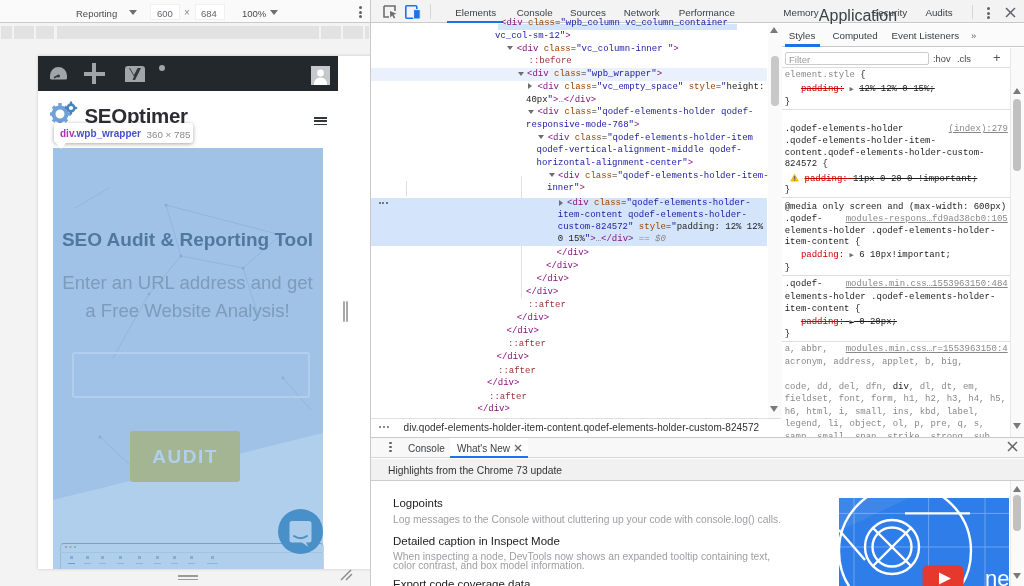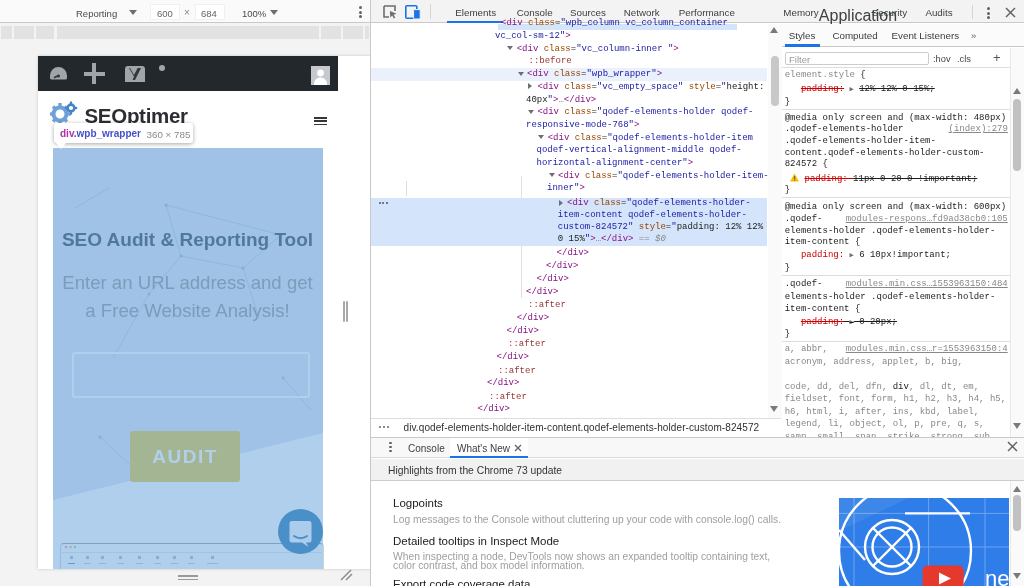--- a/index.html
+++ b/index.html
@@ -249,21 +249,20 @@
 <div class="ab" style="left:784.5px;top:51.5px;width:144px;height:13.5px;background:#fff;border:1px solid #ccc;border-radius:2px"></div>
 <div class="ab" style="left:789px;top:53.5px;font-size:9.5px;color:#999">Filter</div>
 <div class="ab" style="left:933px;top:53.5px;font-size:9.3px;color:#444">:hov</div>
 <div class="ab" style="left:957px;top:53.5px;font-size:9.3px;color:#444">.cls</div>
 <div class="ab" style="left:993px;top:50px;font-size:13px;color:#555">+</div>
 <div class="ab" style="left:782px;top:66.5px;width:228px;height:1px;background:#ddd"></div>
 <div class="sl" style="left:784.7px;top:70.0px"><span class="g">element.style</span><span class="k"> {</span></div>
 <div class="sl" style="left:784.7px;top:83.6px"><span class="k">&nbsp;&nbsp;&nbsp;</span><span class="pn strike">padding:</span><span class="k"> <span style="color:#727272;font-size:7px">▶</span> </span><span class="k strike">12% 12% 0 15%;</span></div>
 <div class="sl" style="left:784.7px;top:97.0px"><span class="k">}</span></div>
 <div class="ab" style="left:782px;top:108.5px;width:228px;height:1px;background:#ddd"></div>
-<div class="sl" style="left:784.7px;top:112.6px"><span class="k">@media only screen and (max-width: 480px)</span></div>
 <div class="sl" style="left:784.7px;top:124.3px"><span class="k">.qodef-elements-holder</span></div>
 <div class="sl" style="left:948.5px;top:124.3px"><span class="lnk">(index):279</span></div>
 <div class="sl" style="left:784.7px;top:136.0px"><span class="k">.qodef-elements-holder-item-</span></div>
 <div class="sl" style="left:784.7px;top:147.7px"><span class="k">content.qodef-elements-holder-custom-</span></div>
 <div class="sl" style="left:784.7px;top:159.4px"><span class="k">824572 {</span></div>
 <div class="sl" style="left:784.7px;top:172.8px"><span class="k">&nbsp;</span><span class="w"><svg width="9" height="9" viewBox="0 0 10 10" style="vertical-align:-1px">
           <polygon points="5,0.5 10,9.5 0,9.5" fill="#fbbc04"></polygon>
           <rect x="4.4" y="3.6" width="1.4" height="3" fill="#5f6368"></rect>
           <rect x="4.4" y="7.3" width="1.4" height="1.3" fill="#5f6368"></rect>
         </svg> </span><span class="pn strike">padding: </span><span class="k strike">11px 0 20 0 !important;</span></div>
@@ -282,21 +281,21 @@
 <div class="sl" style="left:784.7px;top:291.5px"><span class="k">elements-holder .qodef-elements-holder-</span></div>
 <div class="sl" style="left:784.7px;top:304.0px"><span class="k">item-content {</span></div>
 <div class="sl" style="left:784.7px;top:316.6px"><span class="k">&nbsp;&nbsp;&nbsp;</span><span class="pn strike">padding:</span><span class="k strike"> <span style="color:#727272;font-size:7px">▶</span> 0 20px;</span></div>
 <div class="sl" style="left:784.7px;top:329.0px"><span class="k">}</span></div>
 <div class="ab" style="left:782px;top:341px;width:228px;height:1px;background:#ddd"></div>
 <div class="sl" style="left:784.7px;top:343.6px"><span class="g">a, abbr,</span></div>
 <div class="sl" style="left:845.7px;top:343.6px"><span class="lnk">modules.min.css…r=1553963150:4</span></div>
 <div class="sl" style="left:784.7px;top:356.5px"><span class="g">acronym, address, applet, b, big,</span></div>
 <div class="sl" style="left:784.7px;top:381.6px"><span class="g">code, dd, del, dfn, </span><span class="k">div</span><span class="g">, dl, dt, em,</span></div>
 <div class="sl" style="left:784.7px;top:394.3px"><span class="g">fieldset, font, form, h1, h2, h3, h4, h5,</span></div>
-<div class="sl" style="left:784.7px;top:406.9px"><span class="g">h6, html, i, after, ins, kbd, label,</span></div>
+<div class="sl" style="left:784.7px;top:406.9px"><span class="g">h6, html, i, small, ins, kbd, label,</span></div>
 <div class="sl" style="left:784.7px;top:419.4px"><span class="g">legend, li, object, ol, p, pre, q, s,</span></div>
 <div class="sl" style="left:784.7px;top:431.5px"><span class="g">samp, small, span, strike, strong, sub,</span></div>
 <div class="ab" style="left:1010px;top:48px;width:14px;height:389px;background:#fafafa;border-left:1px solid #e8e8e8"></div>
 <div class="ab" style="left:1012.5px;top:88px;width:0;height:0;border-left:4.5px solid transparent;border-right:4.5px solid transparent;border-bottom:6px solid #7a7a7a"></div>
 <div class="ab" style="left:1013px;top:99px;width:8px;height:72px;background:#c1c1c1;border-radius:4px"></div>
 <div class="ab" style="left:1012.5px;top:423px;width:0;height:0;border-left:4.5px solid transparent;border-right:4.5px solid transparent;border-top:6px solid #7a7a7a"></div>
 <div class="ab" style="left:371px;top:437px;width:653px;height:149px;background:#fff;border-top:1px solid #c9c9c9"></div>
 <div class="ab" style="left:371px;top:438px;width:653px;height:20px;background:#f8f8f8;border-bottom:1px solid #d8d8d8"></div>
 <div class="ab" style="left:389px;top:441.5px;width:2.6px;height:2.6px;border-radius:50%;background:#5f6368"></div>
 <div class="ab" style="left:389px;top:445.5px;width:2.6px;height:2.6px;border-radius:50%;background:#5f6368"></div>
@@ -314,21 +313,21 @@
 <svg class="ab" style="left:1007px;top:441px" width="11" height="11" viewBox="0 0 11 11">
 <g stroke="#5f6368" stroke-width="1.5">
         <line x1="1" y1="1" x2="10" y2="10"></line>
         <line x1="10" y1="1" x2="1" y2="10"></line>
       </g>
     </svg>
 <div class="ab" style="left:371px;top:459px;width:653px;height:21.5px;background:#f1f1f1;border-bottom:1px solid #ccc"></div>
 <div class="ab" style="left:388px;top:465px;font-size:10.3px;color:#333">Highlights from the Chrome 73 update</div>
 <div class="ab" style="left:393px;top:497px;font-size:11.5px;color:#202124">Logpoints</div>
 <div class="ab" style="left:393px;top:513.5px;font-size:10.3px;color:#9e9ea4">Log messages to the Console without cluttering up your code with console.log() calls.</div>
-<div class="ab" style="left:393px;top:534.5px;font-size:11.5px;color:#202124">Detailed tooltips in Inspect Mode</div>
+<div class="ab" style="left:393px;top:534.5px;font-size:11.5px;color:#202124">Detailed caption in Inspect Mode</div>
 <div class="ab" style="left:393px;top:551.5px;font-size:10.3px;color:#9e9ea4;line-height:9.4px">When inspecting a node, DevTools now shows an expanded tooltip containing text,<br>color contrast, and box model information.</div>
 <div class="ab" style="left:393px;top:578px;font-size:11.5px;color:#202124">Export code coverage data</div>
 <svg class="ab" style="left:839px;top:498px" width="170" height="88" viewBox="0 0 170 88">
 <rect x="0" y="0" width="170" height="88" fill="#2e7de8"></rect>
 <polygon points="0,0 70,0 0,33" fill="#ffffff" opacity="0.08"></polygon>
 <g stroke="#ffffff" opacity="0.3" stroke-width="1">
 <line x1="15" y1="0" x2="15" y2="88"></line>
         <line x1="89.6" y1="0" x2="89.6" y2="88"></line>
         <line x1="146" y1="0" x2="146" y2="88"></line>
 <line x1="0" y1="15.4" x2="170" y2="15.4"></line>

